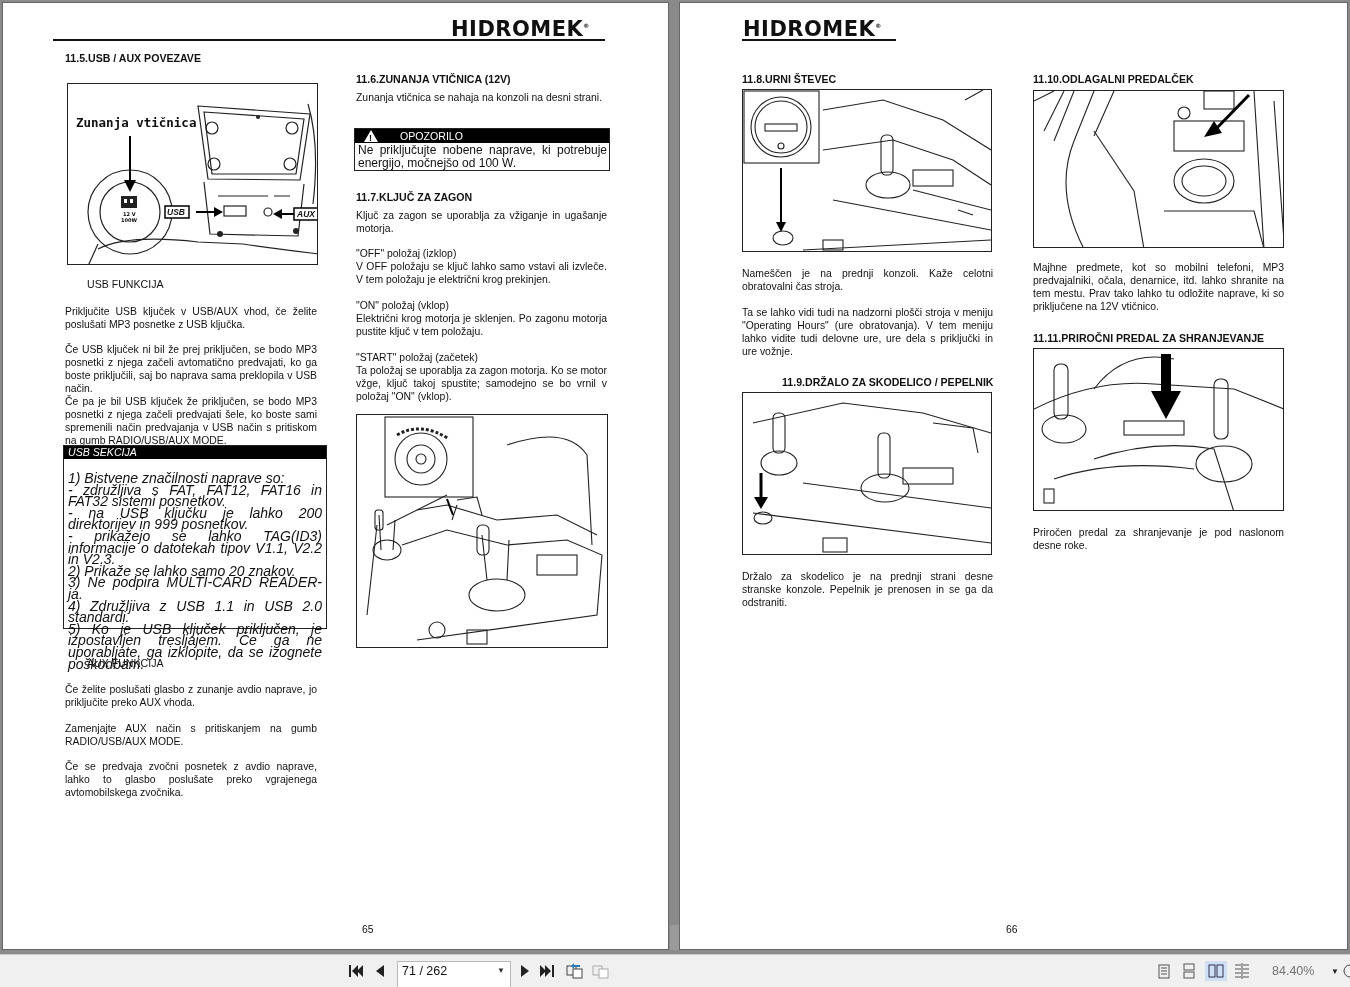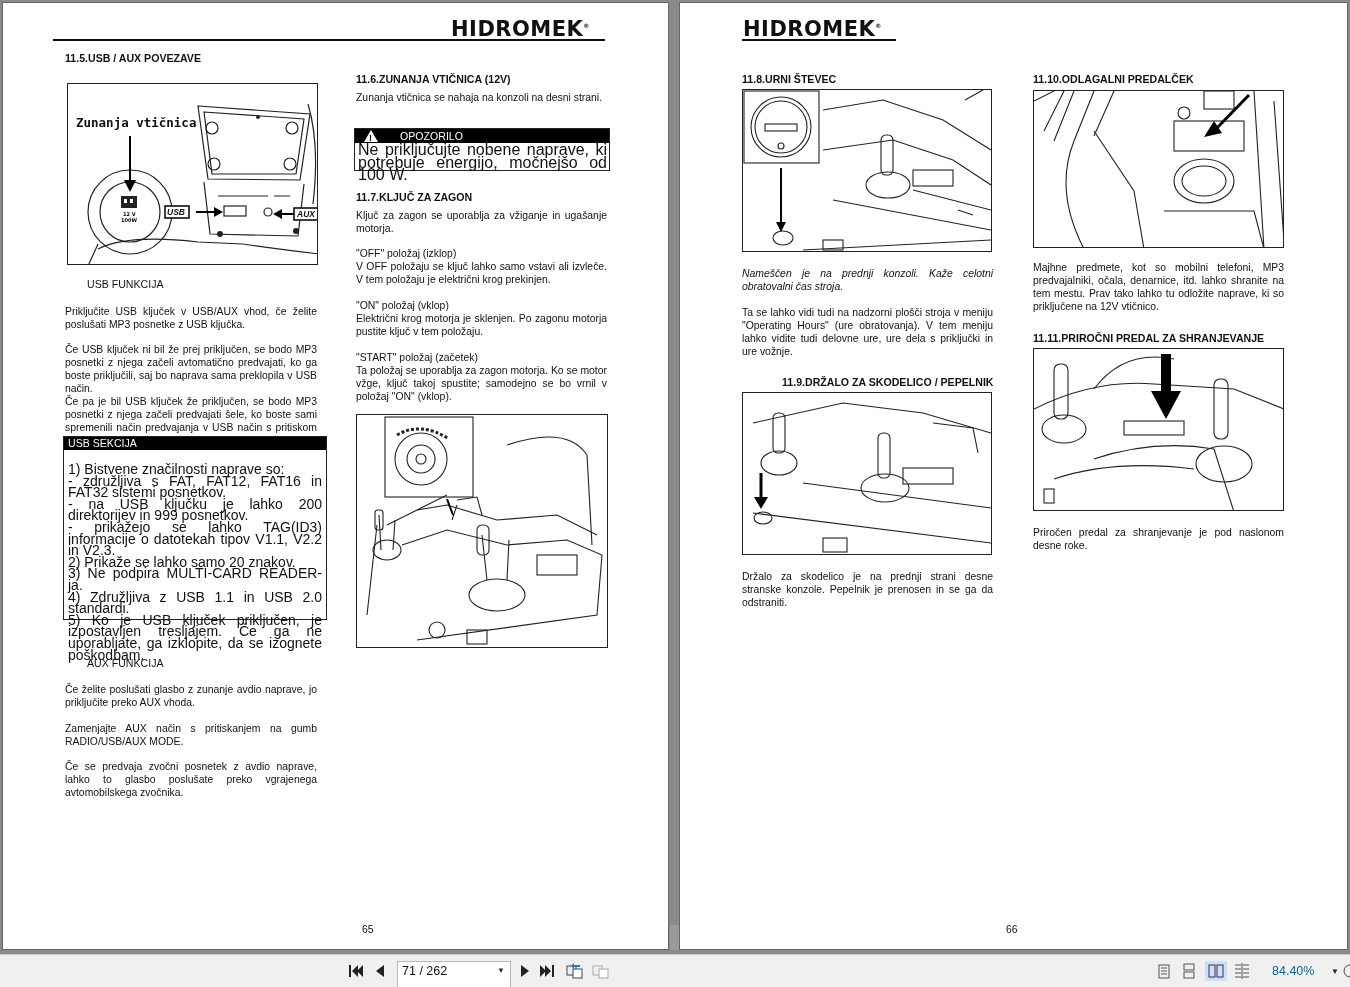--- a/index.html
+++ b/index.html
@@ -17,27 +17,27 @@
   .plain-h { position: absolute; font-size: 10.6px; padding-left: 22px; }
   .fig { position: absolute; border: 1px solid #222; background: #fff; overflow: hidden; }
   .pnum { position: absolute; font-size: 10.4px; top: 921px; }
   .usbbox { position: absolute; border: 1px solid #222; }
   .usbbox .bar { background: #000; color: #fff; font-size: 10.6px; height: 13px; line-height: 13px; padding-left: 4px; }
   .usbbox .body { font-size: 14px; line-height: 11.6px; padding: 14px 4px; text-align: justify; }
   .warn { position: absolute; border: 1px solid #222; }
   .warn .bar { background: #000; color: #fff; font-size: 10.6px; height: 14px; line-height: 14px; display: flex; align-items: center; }
   .warn .tri { width: 0; height: 0; border-left: 7px solid transparent; border-right: 7px solid transparent; border-bottom: 12px solid #fff; margin: 0 22px 0 9px; position: relative; }
   .warn .tri::after { content: "!"; position: absolute; left: -2px; top: 1px; font-size: 9px; font-weight: bold; color: #000; }
-  .warn .body { font-size: 16px; line-height: 12.5px; padding: 1px 2px 1px 3px; text-align: justify; }
+  .warn .body { font-size: 12px; line-height: 12.5px; padding: 1px 2px 1px 3px; text-align: justify; }
   
   .toolbar { position: absolute; left: 0; top: 954px; width: 1350px; height: 33px; background: #f0f0f0; border-top: 1px solid #c8c8c8; }
   .tb { position: absolute; top: 8px; height: 16px; display: flex; align-items: center; justify-content: center; color: #222; font-size: 13px; cursor: pointer; }
   .pagebox { position: absolute; left: 397px; top: 6px; width: 114px; height: 33px; border: 1px solid #b8b8b8; background: #fff; font-size: 12.5px; line-height: 18px; padding-left: 4px; }
   .pagebox .dd { position: absolute; right: 5px; top: 0; font-size: 8px; color: #333; }
-  .zoomtxt { position: absolute; left: 1272px; top: 9px; font-size: 12.5px; color: #0369a1; }
+  .zoomtxt { position: absolute; left: 1272px; top: 9px; font-size: 12.5px; color: #737373; }
   .ico-sel { background: #cfe0f4; }
   svg { display: block; }
 </style>
 </head>
 <body>
 
 <div class="viewer">
 
   <div class="page left">
     <div class="logo" style="left:448px;"><span>HIDROMEK</span><sup>®</sup></div>
@@ -84,21 +84,21 @@
       <div style="position:absolute; left:8px; top:31px; font-family:'DejaVu Sans Mono', monospace; font-weight:bold; font-size:12.5px;">Zunanja vtičnica</div>
       <div style="position:absolute; left:99px; top:123px; font-weight:bold; font-style:italic; font-size:8.5px;">USB</div>
       <div style="position:absolute; left:229px; top:125px; font-weight:bold; font-style:italic; font-size:8.5px;">AUX</div>
     </div>
 
     <div class="plain-h" style="left:62px; top:275px;">USB FUNKCIJA</div>
     <div class="txt" style="left:62px; top:302px; width:252px;">Priključite USB ključek v USB/AUX vhod, če želite poslušati MP3 posnetke z USB ključka.</div>
     <div class="txt" style="left:62px; top:340px; width:252px;">Če USB ključek ni bil že prej priključen, se bodo MP3 posnetki z njega začeli avtomatično predvajati, ko ga boste priključili, saj bo naprava sama preklopila v USB način.</div>
     <div class="txt" style="left:62px; top:392px; width:252px;">Če pa je bil USB ključek že priključen, se bodo MP3 posnetki z njega začeli predvajati šele, ko boste sami spremenili način predvajanja v USB način s pritiskom na gumb RADIO/USB/AUX MODE.</div>
 
-    <div class="usbbox" style="left:60px; top:433px; width:264px; height:184px;">
+    <div class="usbbox" style="left:60px; top:442px; width:264px; height:184px;font-style:italic;">
       <div class="bar">USB SEKCIJA</div>
       <div class="body">
         <div>1) Bistvene značilnosti naprave so:</div>
         <div>- združljiva s FAT, FAT12, FAT16 in FAT32 sistemi posnetkov.</div>
         <div>- na USB ključku je lahko 200 direktorijev in 999 posnetkov.</div>
         <div>- prikažejo se lahko TAG(ID3) informacije o datotekah tipov V1.1, V2.2 in V2.3.</div>
         <div>2) Prikaže se lahko samo 20 znakov.</div>
         <div>3) Ne podpira MULTI-CARD READER-ja.</div>
         <div>4) Združljiva z USB 1.1 in USB 2.0 standardi.</div>
         <div>5) Ko je USB ključek priključen, je izpostavljen tresljajem. Če ga ne uporabljate, ga izklopite, da se izognete poškodbam.</div>
@@ -181,21 +181,21 @@
           <path d="M170 100 L248 120 M90 110 L248 140 M60 160 L248 150"></path>
           <rect x="170" y="80" width="40" height="16"></rect>
           <ellipse cx="40" cy="148" rx="10" ry="7"></ellipse>
           <rect x="80" y="150" width="20" height="10"></rect>
           <path d="M222 10 L240 0 M215 120 L230 125"></path>
         </g>
         <line x1="38" y1="78" x2="38" y2="135" stroke="#000" stroke-width="2"></line>
         <polygon points="33,132 43,132 38,142" fill="#000"></polygon>
       </svg>
     </div>
-    <div class="txt" style="left:62px; top:264px; width:251px;font-style:italic;">Nameščen je na prednji konzoli. Kaže celotni obratovalni čas stroja.</div>
+    <div class="txt" style="left:62px; top:264px; width:251px;">Nameščen je na prednji konzoli. Kaže celotni obratovalni čas stroja.</div>
     <div class="txt" style="left:62px; top:303px; width:251px;">Ta se lahko vidi tudi na nadzorni plošči stroja v meniju "Operating Hours" (ure obratovanja). V tem meniju lahko vidite tudi delovne ure, ure dela s priključki in ure vožnje.</div>
 
     <div class="h" style="left:62px; top:373px;margin-left:40px;">11.9.DRŽALO ZA SKODELICO / PEPELNIK</div>
     <div class="fig" style="left:62px; top:389px; width:250px; height:163px;">
       <svg width="250" height="163" viewBox="0 0 250 163">
         <g fill="none" stroke="#222" stroke-width="1.1">
           <path d="M10 30 L100 10 L180 20 L248 40"></path>
           <rect x="30" y="20" width="12" height="40" rx="5"></rect>
           <ellipse cx="36" cy="70" rx="18" ry="12"></ellipse>
           <rect x="135" y="40" width="12" height="45" rx="5"></rect>

